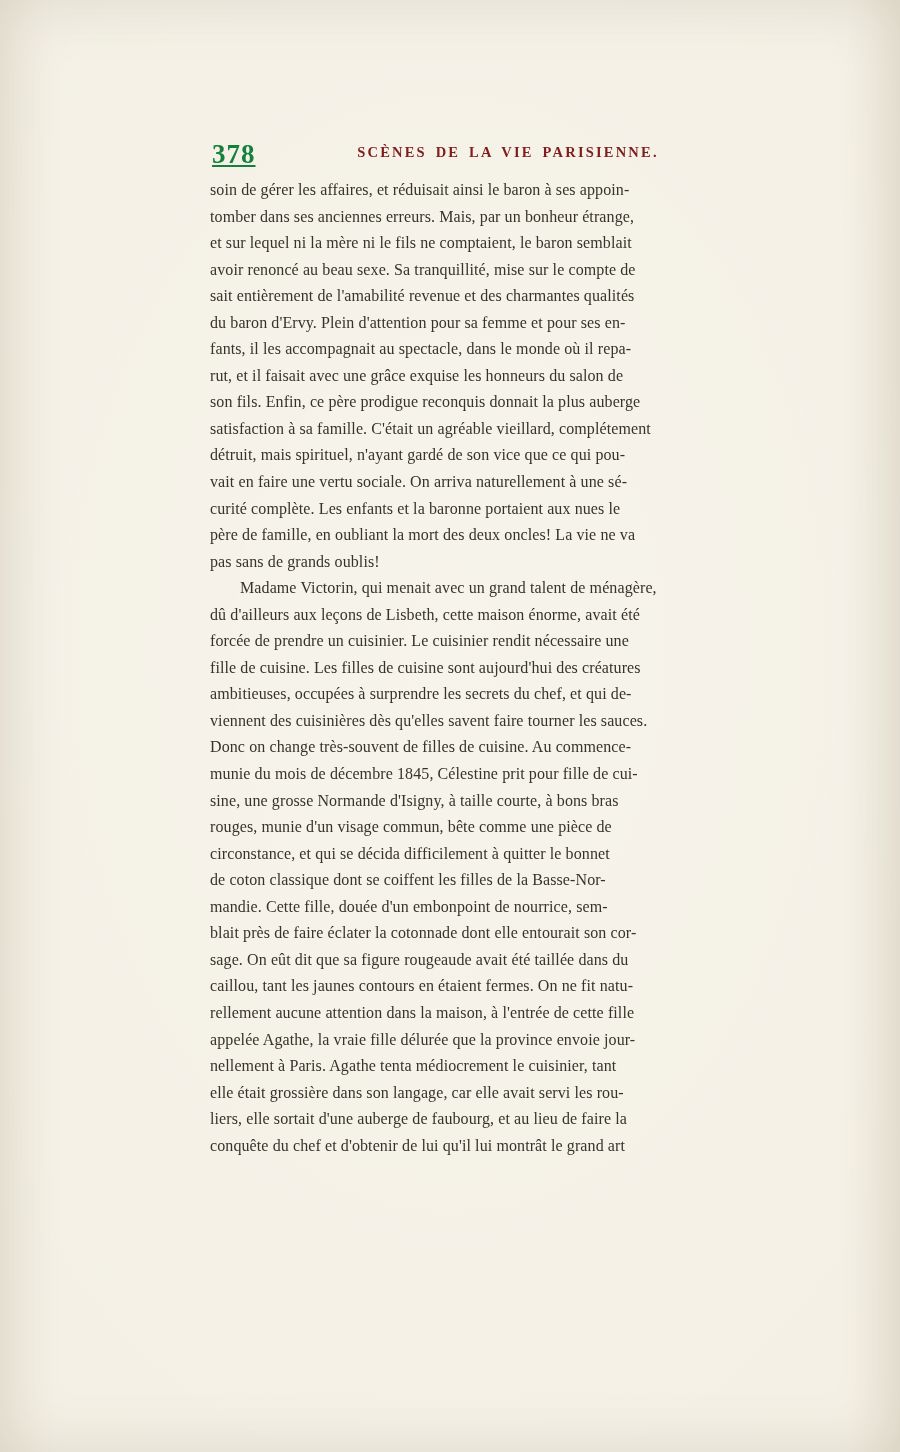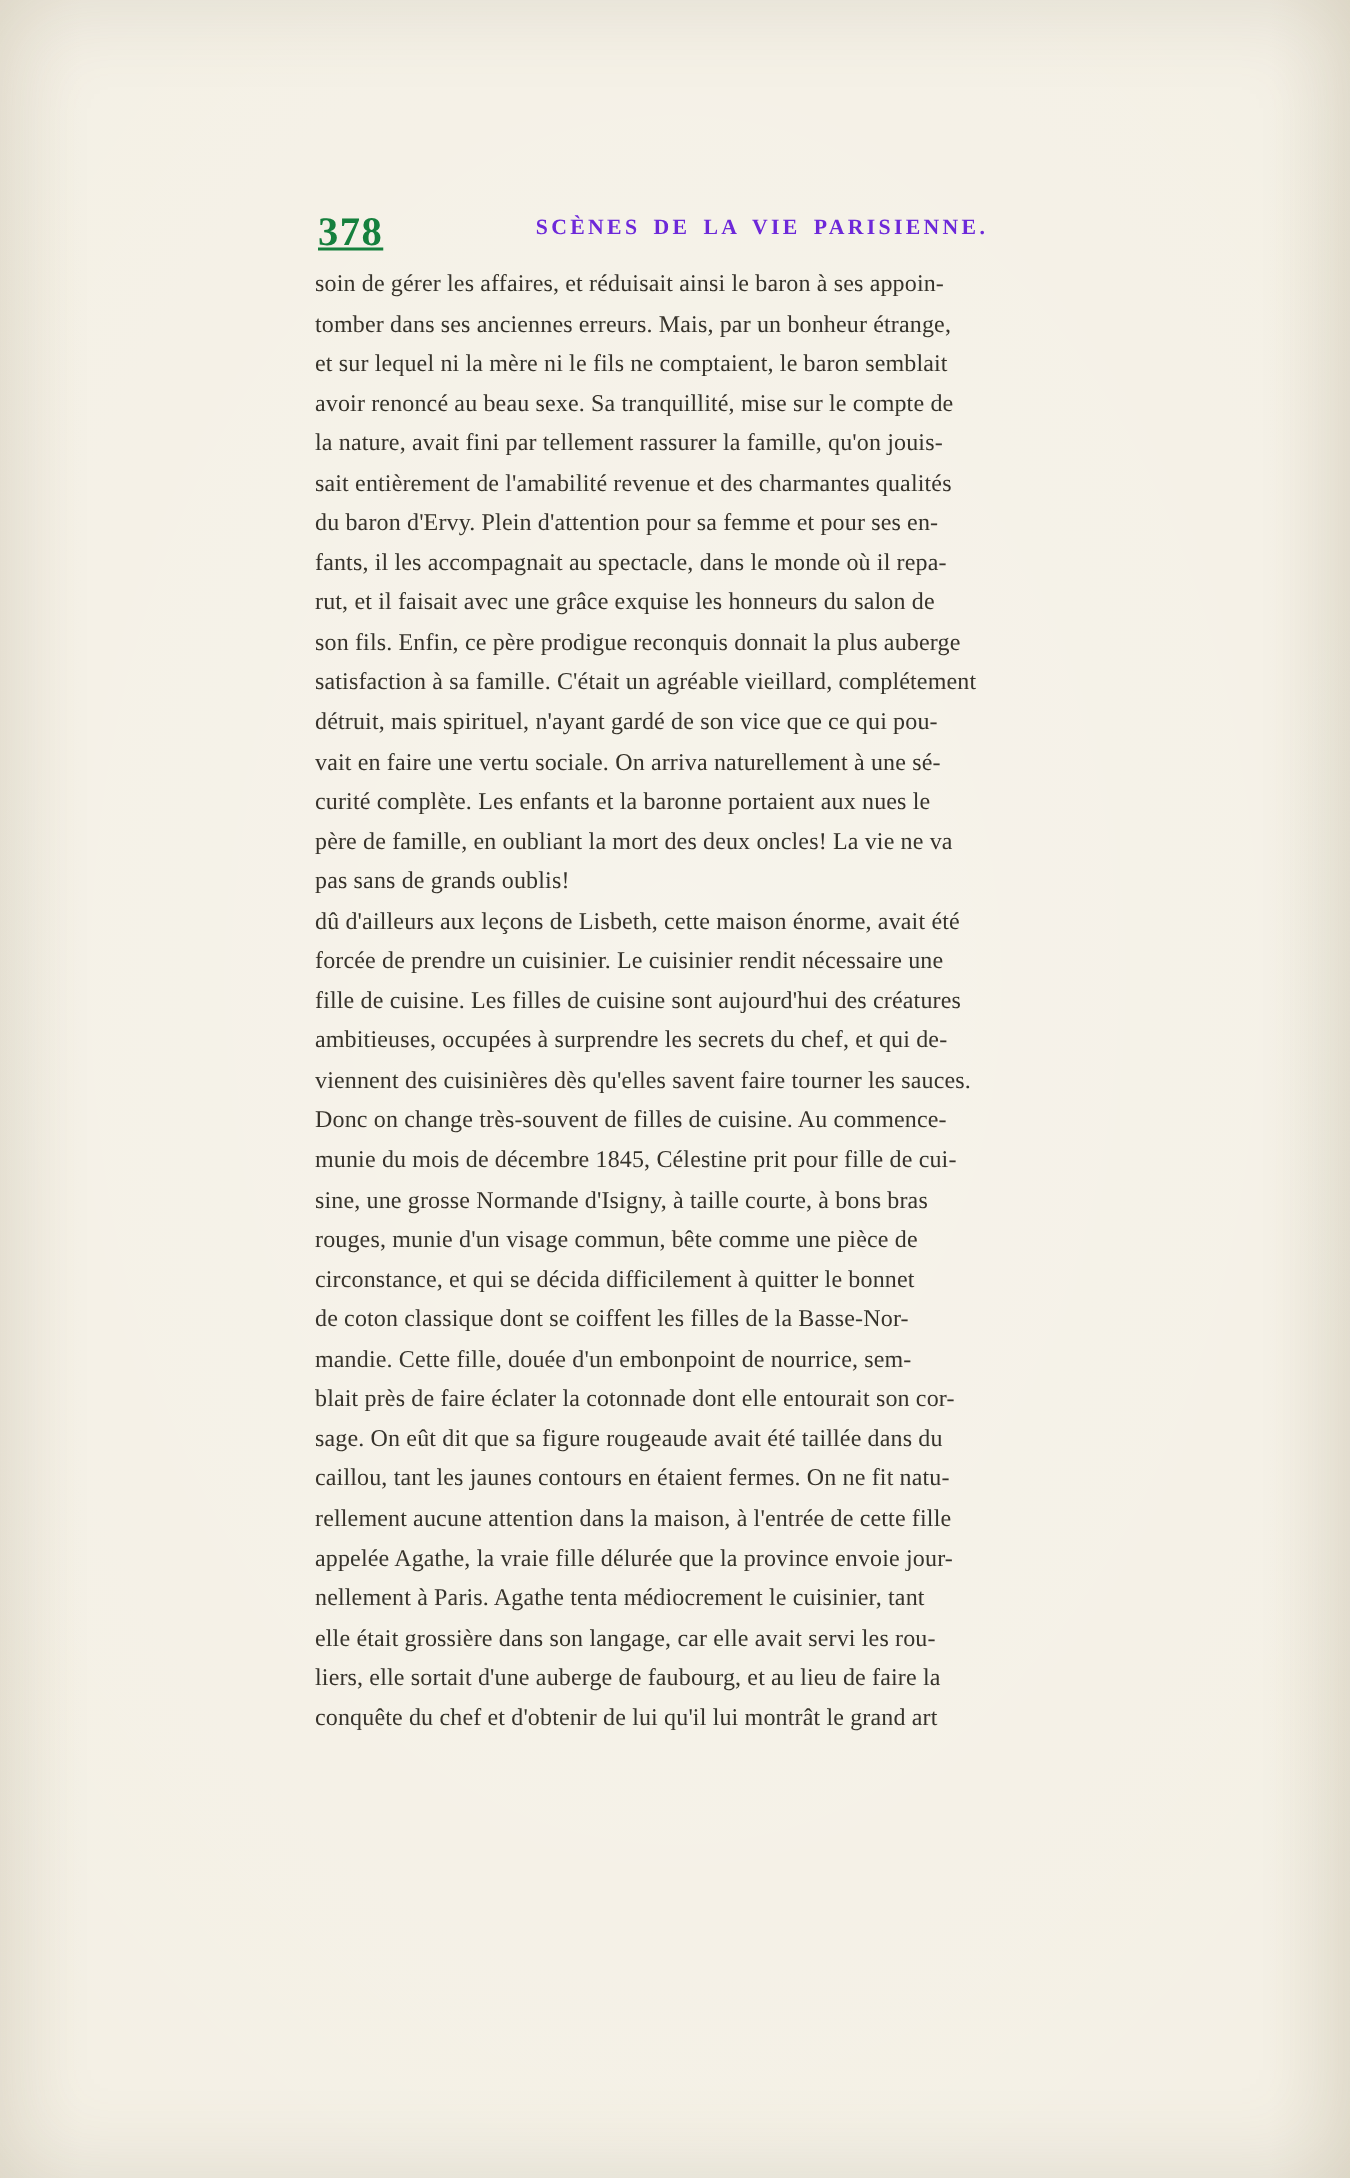--- a/index.html
+++ b/index.html
@@ -47,21 +47,21 @@
   }
   .running-title {
     position: absolute;
     left: 0;
     right: 0;
     top: 5px;
     text-align: center;
     font-size: 14.5px;
     font-weight: 700;
     letter-spacing: 2.2px;
-    color: #6d28d9;
+    color: #7f1d1d;
     word-spacing: 3px;
   }
   .body-text {
     font-size: 16px;
     line-height: 26.55px;
     letter-spacing: 0.1px;
   }
   .line {
     white-space: nowrap;
   }
@@ -77,32 +77,32 @@
 <div class="text-block">
   <div class="header-row">
     <span class="page-number">378</span>
     <span class="running-title">SCÈNES DE LA VIE PARISIENNE.</span>
   </div>
   <div class="body-text">
       <div class="line">soin de gérer les affaires, et réduisait ainsi le baron à ses appoin-</div>
       <div class="line">tomber dans ses anciennes erreurs. Mais, par un bonheur étrange,</div>
       <div class="line">et sur lequel ni la mère ni le fils ne comptaient, le baron semblait</div>
       <div class="line">avoir renoncé au beau sexe. Sa tranquillité, mise sur le compte de</div>
-      <div class="line">la nature, avait fini par tellement rassurer la famille, qu'on jouis-</div>
       <div class="line">sait entièrement de l'amabilité revenue et des charmantes qualités</div>
       <div class="line">du baron d'Ervy. Plein d'attention pour sa femme et pour ses en-</div>
       <div class="line">fants, il les accompagnait au spectacle, dans le monde où il repa-</div>
       <div class="line">rut, et il faisait avec une grâce exquise les honneurs du salon de</div>
       <div class="line">son fils. Enfin, ce père prodigue reconquis donnait la plus auberge</div>
       <div class="line">satisfaction à sa famille. C'était un agréable vieillard, complétement</div>
       <div class="line">détruit, mais spirituel, n'ayant gardé de son vice que ce qui pou-</div>
       <div class="line">vait en faire une vertu sociale. On arriva naturellement à une sé-</div>
       <div class="line">curité complète. Les enfants et la baronne portaient aux nues le</div>
       <div class="line">père de famille, en oubliant la mort des deux oncles! La vie ne va</div>
       <div class="line">pas sans de grands oublis!</div>
+      <div class="line indent">Madame Victorin, qui menait avec un grand talent de ménagère,</div>
       <div class="line">dû d'ailleurs aux leçons de Lisbeth, cette maison énorme, avait été</div>
       <div class="line">forcée de prendre un cuisinier. Le cuisinier rendit nécessaire une</div>
       <div class="line">fille de cuisine. Les filles de cuisine sont aujourd'hui des créatures</div>
       <div class="line">ambitieuses, occupées à surprendre les secrets du chef, et qui de-</div>
       <div class="line">viennent des cuisinières dès qu'elles savent faire tourner les sauces.</div>
       <div class="line">Donc on change très-souvent de filles de cuisine. Au commence-</div>
       <div class="line">munie du mois de décembre 1845, Célestine prit pour fille de cui-</div>
       <div class="line">sine, une grosse Normande d'Isigny, à taille courte, à bons bras</div>
       <div class="line">rouges, munie d'un visage commun, bête comme une pièce de</div>
       <div class="line">circonstance, et qui se décida difficilement à quitter le bonnet</div>

